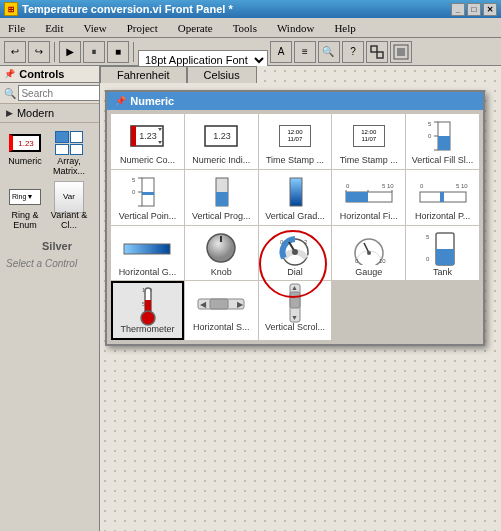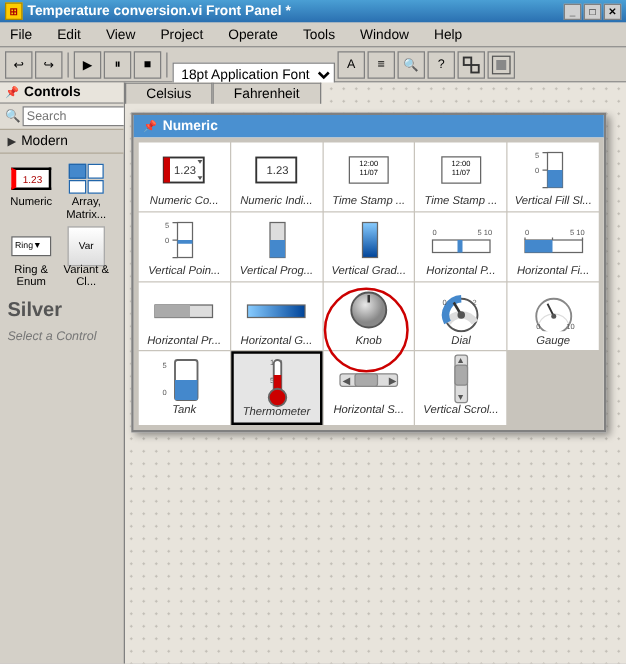--- a/index.html
+++ b/index.html
@@ -57,20 +57,21 @@
     
     .menu-bar {
       background: #d4d0c8;
       height: 20px;
       display: flex;
       align-items: center;
       padding: 0 4px;
       border-bottom: 1px solid #808080;
       gap: 12px;
       font-size: 11px;
+      font-family: Liberation Serif, serif;
     }
     .menu-item {
       cursor: pointer;
       padding: 2px 4px;
     }
 
     
     .toolbar {
       background: #d4d0c8;
       height: 28px;
@@ -267,21 +268,20 @@
       display: flex;
       align-items: center;
       justify-content: center;
       font-size: 9px;
     }
     .palette-label {
       font-size: 9px;
       text-align: center;
       line-height: 1.2;
       color: #333;
-      font-style: italic;
     }
 
     
     .numeric-box {
       border: 2px solid #000;
       background: white;
       width: 32px;
       height: 18px;
       display: flex;
       align-items: center;
@@ -330,24 +330,25 @@
       width: 28px;
       height: 24px;
     }
     .array-cell {
       background: #4488cc;
       border: 1px solid #2266aa;
     }
     .array-cell.empty { background: white; }
 
     .silver-label {
-      font-size: 16px;
+      font-size: 11px;
       font-weight: bold;
       padding: 3px 6px;
       color: #555;
+      margin-left: 36px;
     }
     .select-control-label {
       font-size: 10px;
       padding: 3px 6px;
       color: #777;
       font-style: italic;
     }
   </style>
 </head>
 <body>
@@ -454,22 +455,22 @@
         <span class="left-item-label">Variant &amp; Cl...</span>
       </div>
     </div>
     <div class="silver-label">Silver</div>
     <div class="select-control-label">Select a Control</div>
   </div>
 
   <div class="canvas-area">
 
     <div class="canvas-tabs">
+      <div class="canvas-tab">Fahrenheit</div>
       <div class="canvas-tab">Celsius</div>
-      <div class="canvas-tab">Fahrenheit</div>
     </div>
 
     <div class="numeric-palette">
       <div class="numeric-palette-header">
         <span class="palette-pin">📌</span>
         <span>Numeric</span>
       </div>
       <div class="palette-grid">
 
         <div class="palette-item">
@@ -567,50 +568,41 @@
           </div>
           <span class="palette-label">Vertical Grad...</span>
         </div>
 
         <div class="palette-item">
           <div class="palette-icon">
             <svg width="50" height="28" viewBox="0 0 50 28">
               <text x="2" y="10" font-size="6" fill="#555">0</text>
               <text x="38" y="10" font-size="6" fill="#555">5 10</text>
               <rect x="2" y="14" width="46" height="10" fill="white" stroke="#666" stroke-width="1"></rect>
-              <rect x="22" y="14" width="4" height="10" fill="#4488cc"></rect>
-            </svg>
-          </div>
-          <span class="palette-label">Horizontal P...</span>
+              <rect x="2" y="14" width="22" height="10" fill="#4488cc"></rect>
+              <line x1="2" y1="12" x2="2" y2="14" stroke="#666" stroke-width="1"></line>
+              <line x1="24" y1="12" x2="24" y2="14" stroke="#666" stroke-width="1"></line>
+              <line x1="48" y1="12" x2="48" y2="14" stroke="#666" stroke-width="1"></line>
+            </svg>
+          </div>
+          <span class="palette-label">Horizontal Fi...</span>
         </div>
 
         <div class="palette-item">
           <div class="palette-icon">
             <svg width="50" height="28" viewBox="0 0 50 28">
               <text x="2" y="10" font-size="6" fill="#555">0</text>
               <text x="38" y="10" font-size="6" fill="#555">5 10</text>
               <rect x="2" y="14" width="46" height="10" fill="white" stroke="#666" stroke-width="1"></rect>
-              <rect x="2" y="14" width="22" height="10" fill="#4488cc"></rect>
-              <line x1="2" y1="12" x2="2" y2="14" stroke="#666" stroke-width="1"></line>
-              <line x1="24" y1="12" x2="24" y2="14" stroke="#666" stroke-width="1"></line>
-              <line x1="48" y1="12" x2="48" y2="14" stroke="#666" stroke-width="1"></line>
-            </svg>
-          </div>
-          <span class="palette-label">Horizontal Fi...</span>
-        </div>
-
-        <div class="palette-item">
-          <div class="palette-icon">
-            <svg width="50" height="20" viewBox="0 0 50 20">
-              <rect x="2" y="6" width="46" height="10" fill="#ddd" stroke="#666" stroke-width="1"></rect>
-              <rect x="2" y="6" width="28" height="10" fill="#aaa"></rect>
-            </svg>
-          </div>
-          <span class="palette-label">Horizontal Pr...</span>
-        </div>
+              <rect x="22" y="14" width="4" height="10" fill="#4488cc"></rect>
+            </svg>
+          </div>
+          <span class="palette-label">Horizontal P...</span>
+        </div>
+
 
         <div class="palette-item">
           <div class="palette-icon">
             <svg width="50" height="20" viewBox="0 0 50 20">
               <defs>
                 <linearGradient id="hgrad" x1="0" y1="0" x2="1" y2="0">
                   <stop offset="0%" stop-color="#88ccff"></stop>
                   <stop offset="100%" stop-color="#004499"></stop>
                 </linearGradient>
               </defs>

